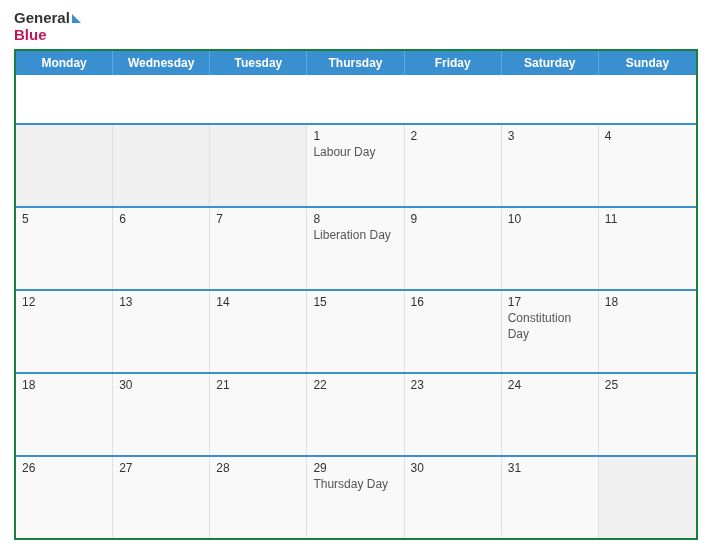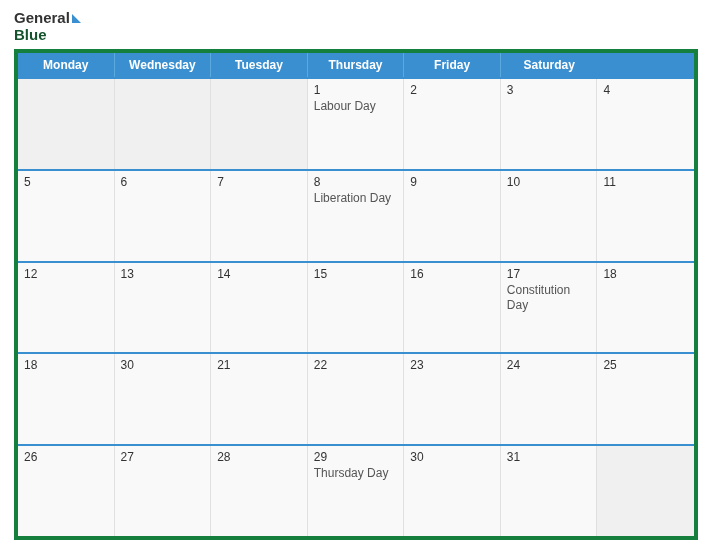--- a/index.html
+++ b/index.html
@@ -39,21 +39,22 @@
       font-size: 13px;
       color: #333;
       text-align: right;
       min-width: 160px;
     }
     
     .calendar {
       flex: 1;
       display: flex;
       flex-direction: column;
-      border: 4px solid #15803d;
+      border: 2px solid #15803d;
+      gap: 48px;
     }
     .cal-header-row {
       display: grid;
       grid-template-columns: repeat(7, 1fr);
       background: #3a8fd1;
     }
     .cal-header-cell {
       color: #fff;
       font-size: 12px;
       font-weight: bold;
@@ -106,36 +107,37 @@
 
 <div class="page">
 
   <div class="header">
     <div class="logo">
     <div style="display:flex;flex-direction:column;line-height:1.1;">
       <div style="display:flex;align-items:center;">
         <span style="font-size:15px;font-weight:bold;color:#333;">General</span>
         <div style="width:0;height:0;border-left:9px solid #3a8fd1;border-top:9px solid transparent;margin-left:2px;"></div>
       </div>
-      <span style="font-size:15px;font-weight:bold;color:#14532d;">Blue</span>
+      <span style="font-size:15px;font-weight:bold;color:#be185d;">Blue</span>
     </div>
   </div>
     <div class="month-title"></div>
     <div class="region-label"></div>
   </div>
 
   <div class="calendar">
 
     <div class="cal-header-row">
     <div class="cal-header-cell">Monday</div>
         <div class="cal-header-cell">Wednesday</div>
         <div class="cal-header-cell">Tuesday</div>
         <div class="cal-header-cell">Thursday</div>
         <div class="cal-header-cell">Friday</div>
         <div class="cal-header-cell">Saturday</div>
+        <div class="cal-header-cell">Sunday</div>
       </div>
 
     <div class="cal-body">
     <div class="cal-week">
           <div class="cal-cell empty"></div>
           <div class="cal-cell empty"></div>
           <div class="cal-cell empty"></div>
           <div class="cal-cell">
             <div class="day-number">1</div>
             <div class="day-event">Labour Day</div>

